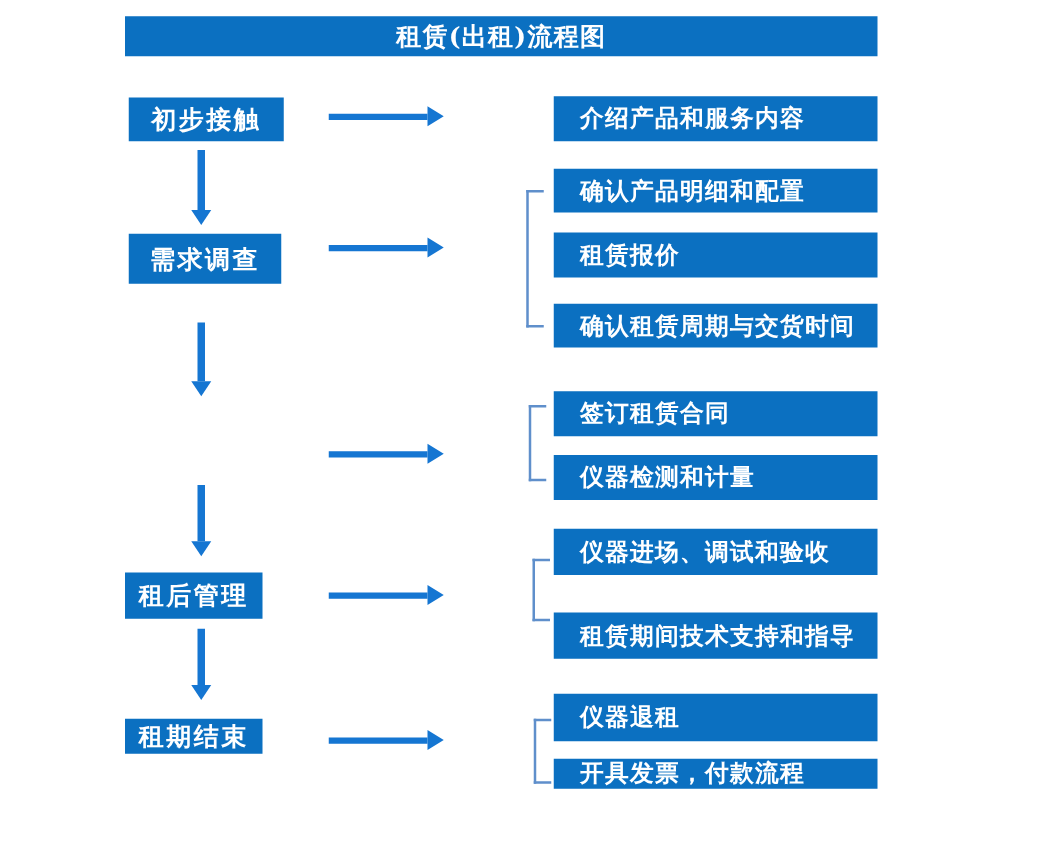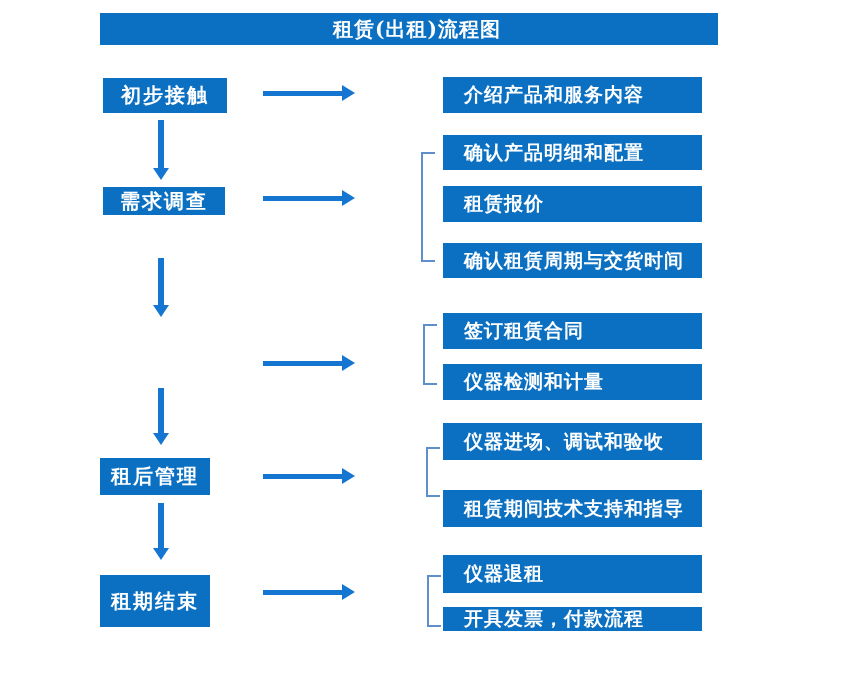--- a/index.html
+++ b/index.html
@@ -16,21 +16,20 @@
     overflow:hidden;
     font-family:"DejaVu Serif","Liberation Serif",serif;
   }
   .title-bar{
     position:absolute;left:100px;top:13px;width:602px;height:32px;
     background:var(--box-blue);
     color:var(--text-white);
     font-size:20px;font-weight:bold;
     display:flex;align-items:center;justify-content:center;
     letter-spacing:1px;
-    padding-left:16px;
   }
   .stage{
     position:absolute;
     background:var(--box-blue);
     color:var(--text-white);
     font-size:20px;font-weight:bold;
     display:flex;align-items:center;justify-content:center;
     letter-spacing:2px;
     white-space:nowrap;
   }
@@ -75,23 +74,23 @@
   }
 </style>
 </head>
 <body>
 
 <div class="canvas">
 
   <div class="title-bar">租赁(出租)流程图</div>
 
   <div class="stage" style="left:103px;top:78px;width:124px;height:35px">初步接触</div>
-  <div class="stage" style="left:103px;top:187px;width:122px;height:28px">需求调查</div>
+  <div class="stage" style="left:103px;top:187px;width:122px;height:40px">需求调查</div>
   <div class="stage" style="left:100px;top:458px;width:110px;height:37px">租后管理</div>
-  <div class="stage" style="left:100px;top:575px;width:110px;height:52px">租期结束</div>
+  <div class="stage" style="left:100px;top:575px;width:110px;height:28px">租期结束</div>
 
   <div class="step" style="top:77px;height:36px">介绍产品和服务内容</div>
   <div class="step" style="top:135px;height:35px">确认产品明细和配置</div>
   <div class="step" style="top:186px;height:36px">租赁报价</div>
   <div class="step" style="top:243px;height:35px">确认租赁周期与交货时间</div>
   <div class="step" style="top:313px;height:36px">签订租赁合同</div>
   <div class="step" style="top:364px;height:36px">仪器检测和计量</div>
   <div class="step" style="top:423px;height:37px">仪器进场、调试和验收</div>
   <div class="step" style="top:490px;height:37px">租赁期间技术支持和指导</div>
   <div class="step" style="top:555px;height:38px">仪器退租</div>

